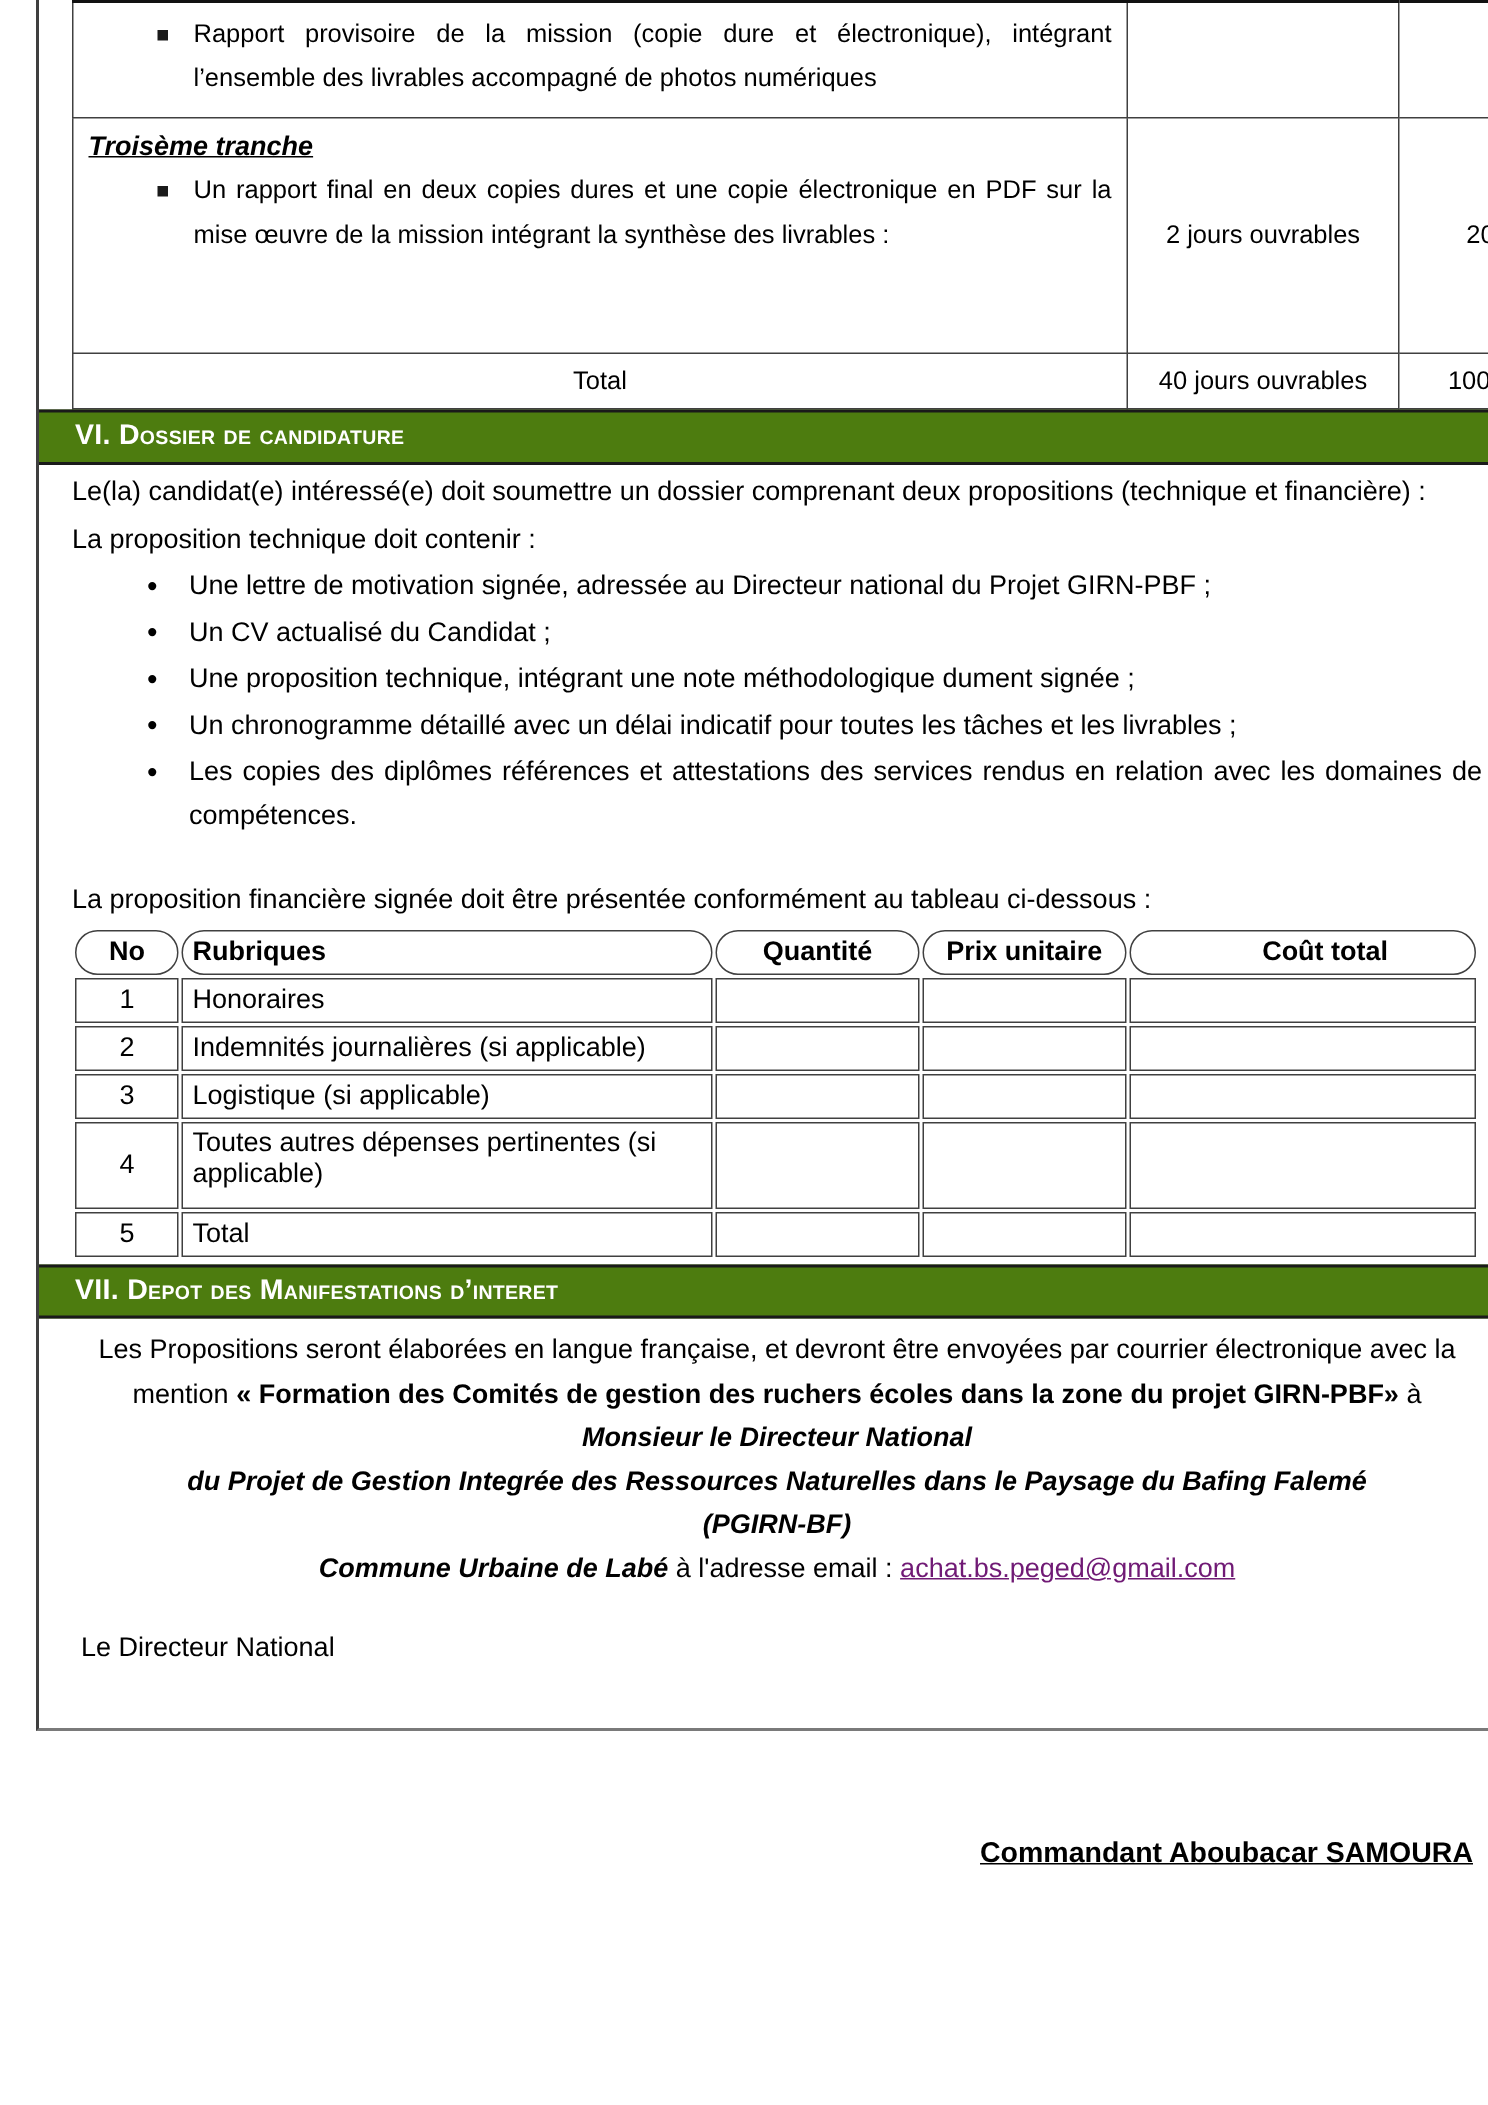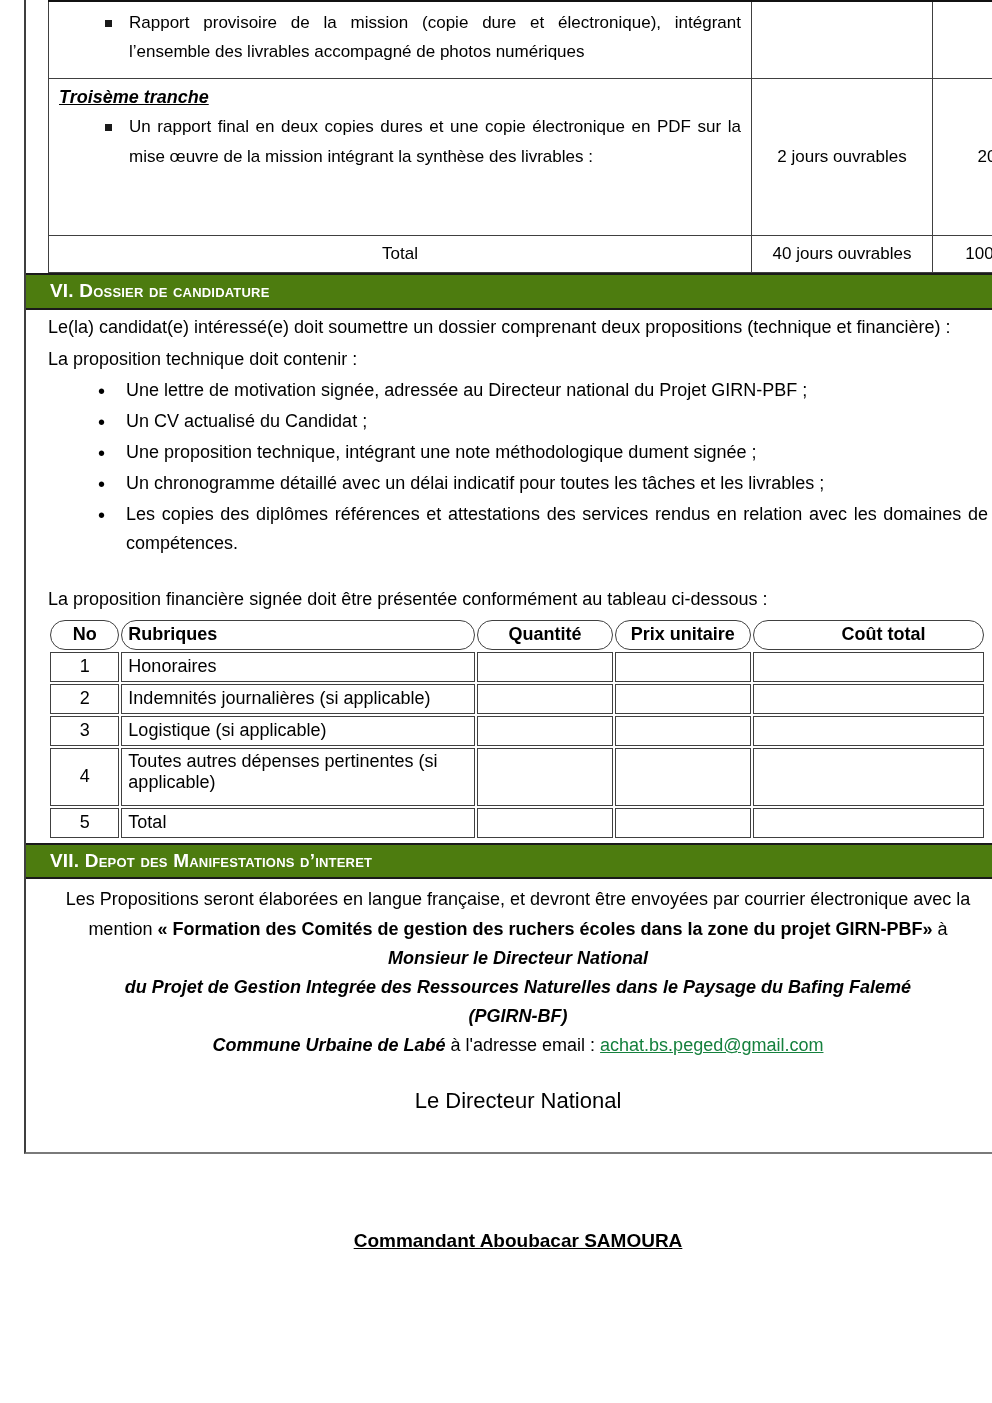--- a/index.html
+++ b/index.html
@@ -157,43 +157,43 @@
   .tbl-fin td.rub { text-align: left; }
   .tbl-fin tr { height: 30px; }
 
   
   .final-block { padding: 6px 6px 0 6px; }
   .final-block p { margin: 0; }
   .b { font-weight: bold; }
   .bi { font-weight: bold; font-style: italic; }
 
   .maillink {
-    color: #15803d;
+    color: #701a75;
     text-decoration: underline;
   }
 
   .spacer-lg { height: 44px; }
   .spacer-xl { height: 72px; }
   .spacer-md { height: 28px; }
 
   .sign-name {
-    text-align: center;
+    text-align: right;
     font-weight: bold;
     font-size: 19px;
     text-decoration: underline;
   }
   .footer-note {
     text-align: center;
     font-weight: bold;
     font-style: italic;
     font-size: 18px;
   }
   .director-line {
-    text-align: center;
-    font-size: 22px;
+    text-align: left;
+    font-size: 18px;
   }
 </style>
 </head>
 <body>
 
 <div class="page">
   <div class="inner">
 
     <table class="tbl-top doc">
       <tbody>

